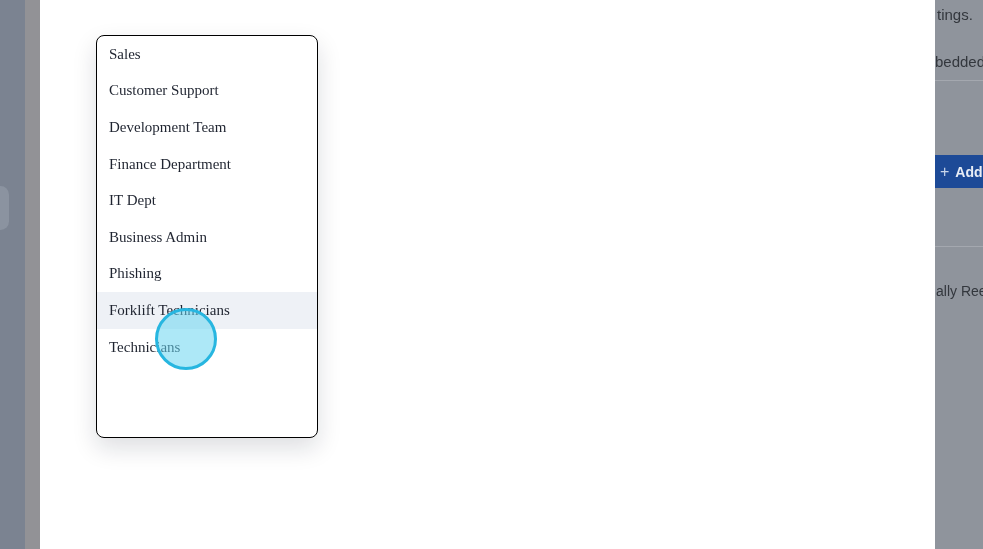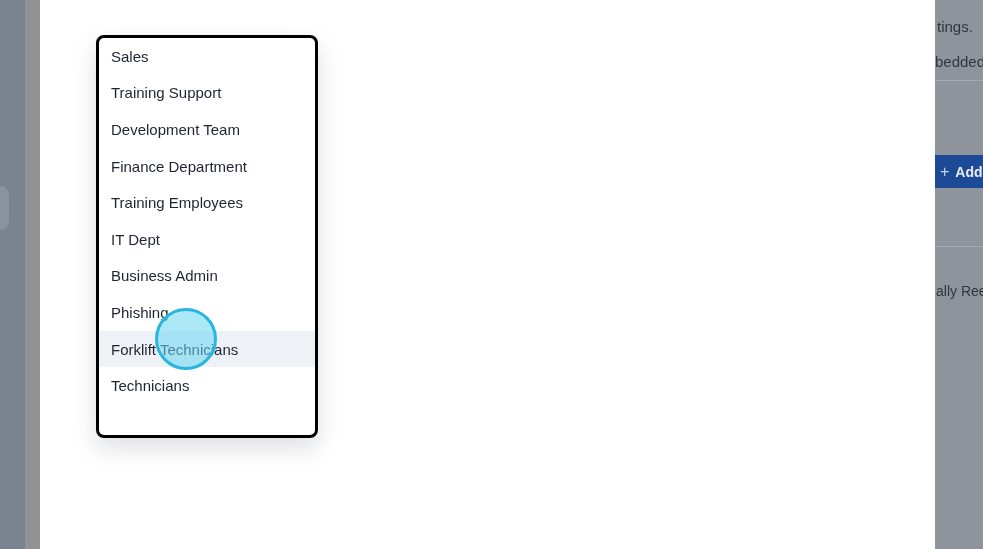--- a/index.html
+++ b/index.html
@@ -80,23 +80,23 @@
 
   
   .panel-bottom {
     left:63px; top:525px; width:848px; height:60px;
     background:#f8fafc; border:1px solid #e2e8f0; border-radius:8px;
   }
 
   
   .dropdown {
     left:96px; top:35px; width:222px; height:403px;
-    background:#ffffff; border:3px solid #000000; border-radius:8px;
+    background:#ffffff; border:1px solid #000000; border-radius:8px;
     box-shadow:0 10px 24px rgba(15,23,42,0.14); z-index:5;
-    list-style:none; overflow:hidden; padding:0;
+    list-style:none; overflow:hidden; padding:0;font-family:Liberation Serif, serif;
   }
   .dropdown li {
     height:36.6px; display:flex; align-items:center; padding-left:12px;
     font-size:15px; color:#1f2430; cursor:pointer; white-space:nowrap;
   }
   .dropdown li.highlighted { background:#eef1f6;text-align:center; }
 
   
   .click-circle {
     left:155px; top:308px; width:62px; height:62px; border-radius:50%;
@@ -106,21 +106,21 @@
 </style>
 </head>
 <body>
 
 <div class="abs underlay-left-1">
   <div class="abs underlay-left-hint"></div>
 </div>
 <div class="abs underlay-left-2"></div>
 
 <div class="abs underlay-right">
-  <span class="bg-frag" style="left:2px; top:18px;">tings.</span>
+  <span class="bg-frag" style="left:2px; top:6px;">tings.</span>
   <span class="bg-frag" style="left:0px; top:53px;">bedded</span>
   <div class="bg-divider" style="top:80px;"></div>
   <div class="bg-add-btn">
     <span class="plus">+</span>
     <span>Add</span>
   </div>
   <div class="bg-divider" style="top:246px;"></div>
   <span class="bg-frag" style="left:1px; top:283px; font-size:14px;">ally Reen</span>
 </div>
 
@@ -155,24 +155,23 @@
 
 <button class="abs add-group-btn">
   <span class="plus">+</span>
   <span>Add Group</span>
 </button>
 
 <div class="abs panel-bottom"></div>
 
 <ul class="abs dropdown">
   <li>Sales</li>
-  <li>Training Support</li>
+  <li>Customer Support</li>
   <li>Development Team</li>
   <li>Finance Department</li>
-  <li>Training Employees</li>
   <li>IT Dept</li>
   <li>Business Admin</li>
   <li>Phishing</li>
   <li class="highlighted">Forklift Technicians</li>
   <li>Technicians</li>
 </ul>
 
 <div class="abs click-circle"></div>
 
 </body></html>

